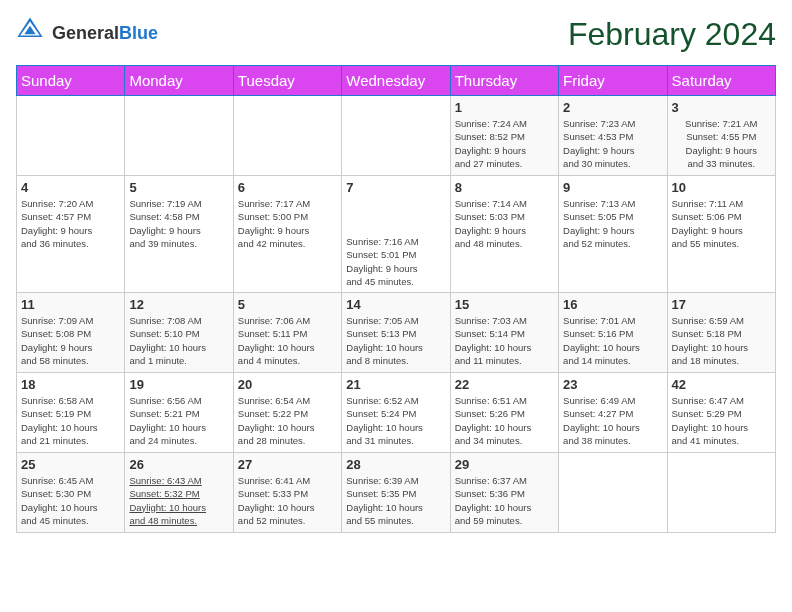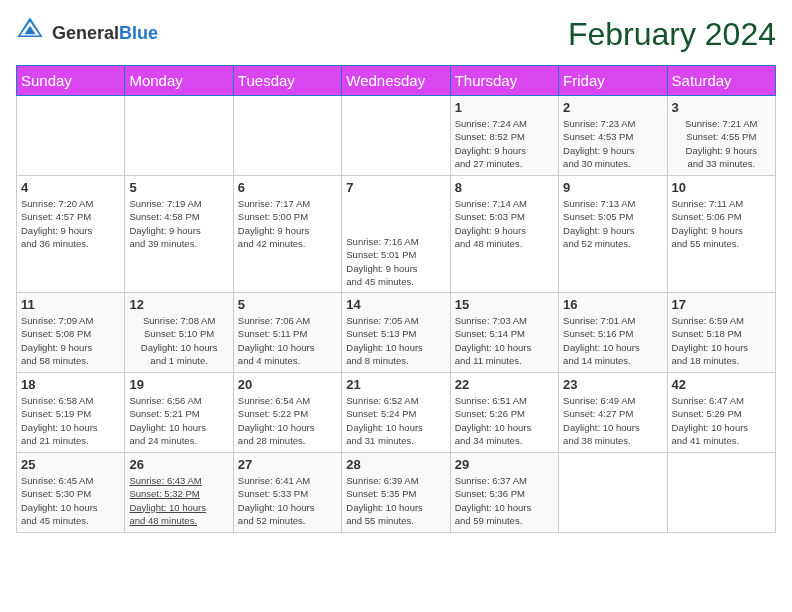--- a/index.html
+++ b/index.html
@@ -192,21 +192,21 @@
       <tr>
         <td>
           <span class="day-number">11</span>
           <div class="day-info" style="white-space: pre-line;">Sunrise: 7:09 AM
 Sunset: 5:08 PM
 Daylight: 9 hours
 and 58 minutes.</div>
         </td>
         <td>
           <span class="day-number">12</span>
-          <div class="day-info" style="white-space: pre-line; text-align: center;">Sunrise: 7:08 AM
+          <div class="day-info" style="white-space: pre-line;">Sunrise: 7:08 AM
 Sunset: 5:10 PM
 Daylight: 10 hours
 and 1 minute.</div>
         </td>
         <td>
           <span class="day-number">5</span>
           <div class="day-info" style="white-space: pre-line;">Sunrise: 7:06 AM
 Sunset: 5:11 PM
 Daylight: 10 hours
 and 4 minutes.</div>

